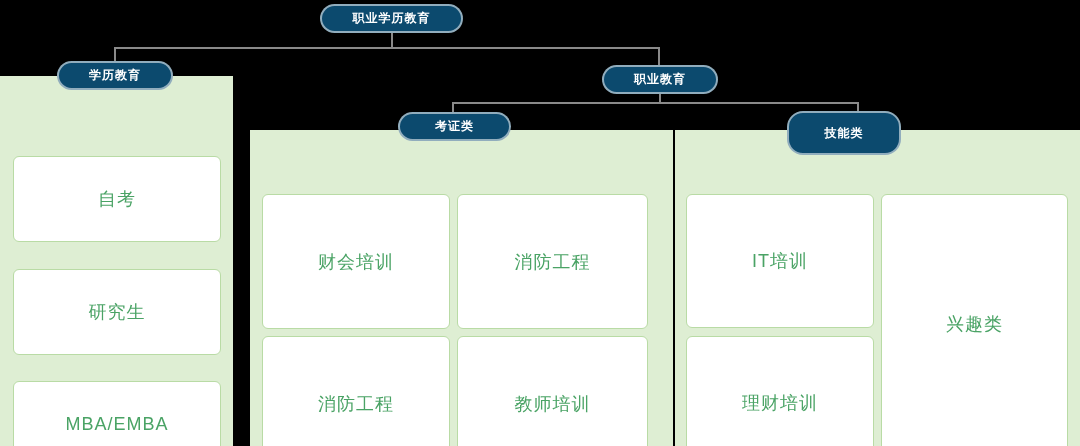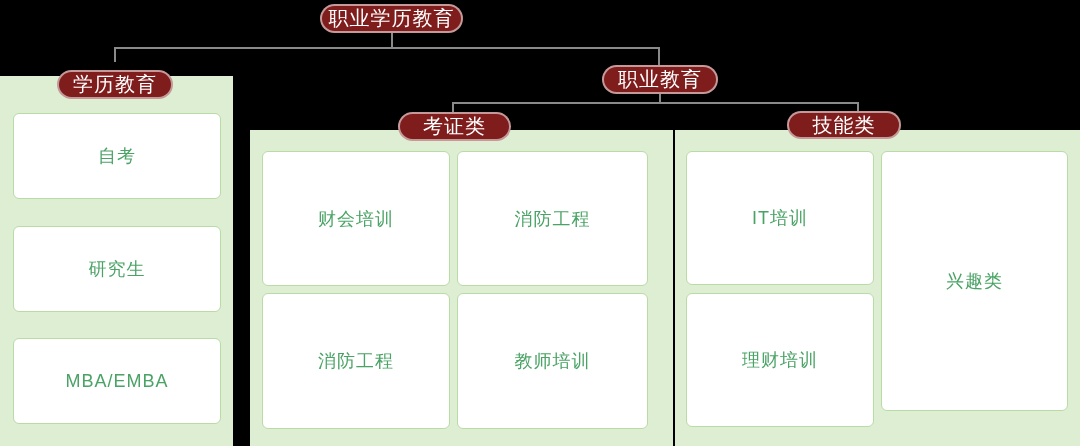--- a/index.html
+++ b/index.html
@@ -3,50 +3,51 @@
 <meta charset="utf-8">
 <style>
   html,body{margin:0;padding:0;background:#000;}
   .stage{
     position:relative;width:1080px;height:446px;background:#000;overflow:hidden;
     font-family:"Liberation Sans","DejaVu Sans",sans-serif;
   }
   .connector{position:absolute;background:#8a8a8a;}
   .badge{
     position:absolute;box-sizing:border-box;
-    background:#7f1d1d;color:#ffffff;
+    background:#0c4a6e;color:#ffffff;
     border:2px solid rgba(255,255,255,.55);
     border-radius:16px;
     display:flex;align-items:center;justify-content:center;
-    font-size:20px;font-weight:400;letter-spacing:1px;
+    font-size:12px;font-weight:700;letter-spacing:1px;
     z-index:3;
   }
   .panel{position:absolute;background:#deeed3;z-index:1;}
   .card{
     position:absolute;box-sizing:border-box;
     background:#ffffff;border:1px solid #b9dba5;border-radius:6px;
     display:flex;align-items:center;justify-content:center;
     color:#4aa365;font-size:18px;letter-spacing:1px;
     z-index:2;
+    margin-top:43px;
   }
   
   .c-root-down   {left:391px;top:29px;width:2px;height:19px;}
   .c-l1-h        {left:114px;top:47px;width:546px;height:2px;}
   .c-l1-left-v   {left:114px;top:47px;width:2px;height:15px;}
   .c-l1-right-v  {left:658px;top:47px;width:2px;height:19px;}
   .c-zhiye-down  {left:659px;top:93px;width:2px;height:11px;}
   .c-l2-h        {left:452px;top:102px;width:407px;height:2px;}
   .c-l2-left-v   {left:452px;top:102px;width:2px;height:11px;}
   .c-l2-right-v  {left:857px;top:102px;width:2px;height:10px;}
   
   .b-root     {left:320px;top:4px;width:143px;height:29px;}
-  .b-xueli    {left:57px;top:61px;width:116px;height:29px;margin-top:9px;}
+  .b-xueli    {left:57px;top:61px;width:116px;height:29px;}
   .b-zhiye    {left:602px;top:65px;width:116px;height:29px;}
   .b-kaozheng {left:398px;top:112px;width:113px;height:29px;}
-  .b-jineng   {left:787px;top:111px;width:114px;height:28px;}
+  .b-jineng   {left:787px;top:111px;width:114px;height:44px;}
   
   .p-left {left:0;top:76px;width:233px;height:370px;}
   .p-mid  {left:250px;top:130px;width:407px;height:316px;padding-left:16px;}
   .p-right{left:675px;top:130px;width:405px;height:316px;}
   
   .p-left .card{left:13px;width:208px;height:86px;}
   .card-zikao{top:37px;}
   .card-yanjiusheng{top:150px;}
   .card-mba{top:262px;}
   

